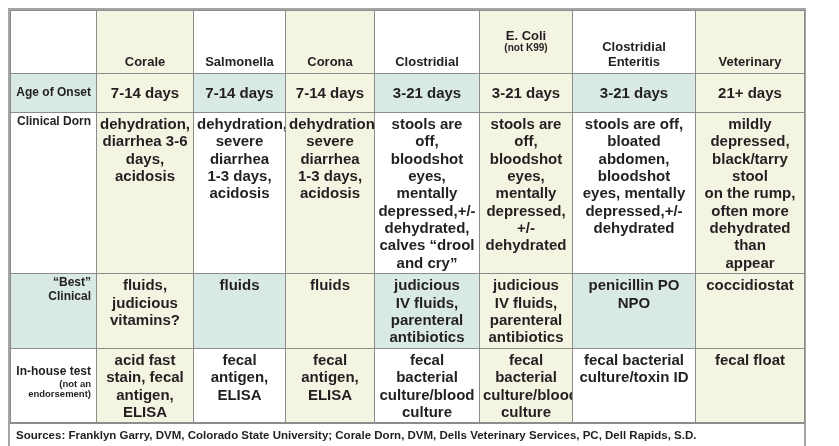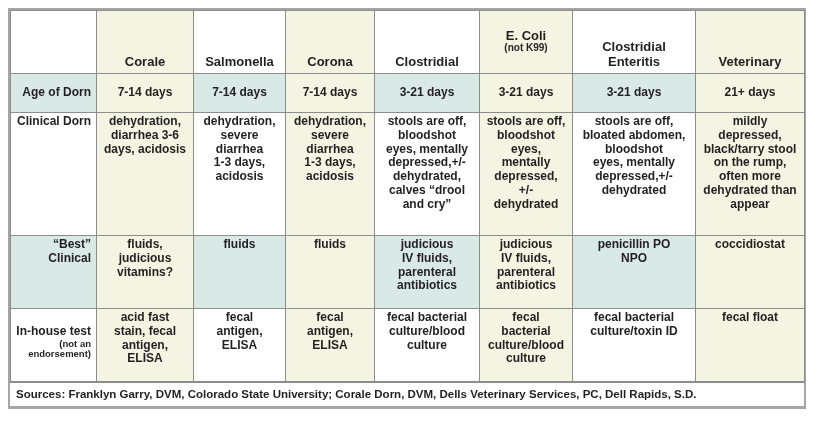--- a/index.html
+++ b/index.html
@@ -18,21 +18,21 @@
   }
   .titlebar{
     background:var(--purple);color:#ffffff;height:23px;line-height:23px;
     font-size:13px;padding-left:8px;letter-spacing:.2px;
   }
   table{border-collapse:collapse;table-layout:fixed;width:794px;}
   col.c0{width:86px}col.c1{width:97px}col.c2{width:92px}col.c3{width:89px}
   col.c4{width:105px}col.c5{width:93px}col.c6{width:123px}col.c7{width:109px}
   th,td{
     border:1px solid var(--line);
-    font-size:12px;font-weight:700;line-height:1.16;
+    font-size:15px;font-weight:700;line-height:1.16;
     padding:2px 3px;text-align:center;vertical-align:top;
     white-space:pre-line;overflow:hidden;
   }
   
   th:nth-child(even),td:nth-child(even){background:var(--cream);}
   th:nth-child(odd),td:nth-child(odd){background:#ffffff;}
   
   tr.shaded th:nth-child(odd),tr.shaded td:nth-child(odd){background:var(--blue);}
   tr.r-header{height:41px;}
   tr.r-header th{vertical-align:bottom;padding-bottom:4px;font-size:13px;}
@@ -80,21 +80,21 @@
       <th><span>Clostridial</span></th>
       <th>
         <span>E. Coli</span>
         <span class="subhead">(not K99)</span>
       </th>
       <th><span>Clostridial Enteritis</span></th>
       <th><span>Veterinary</span></th>
     </tr>
 
     <tr class="r-age shaded">
-      <td class="rowlabel">Age of Dorn</td>
+      <td class="rowlabel">Age of Onset</td>
       <td>7-14 days</td>
       <td>7-14 days</td>
       <td>7-14 days</td>
       <td>3-21 days</td>
       <td>3-21 days</td>
       <td>3-21 days</td>
       <td>21+ days</td>
     </tr>
 
     <tr class="r-clinical">

